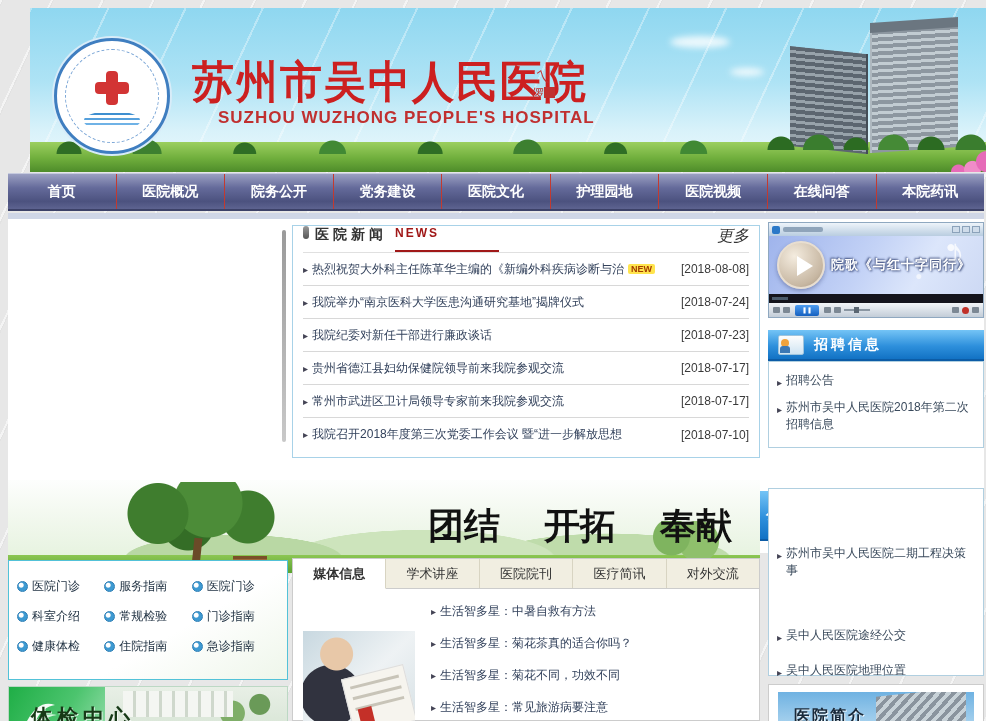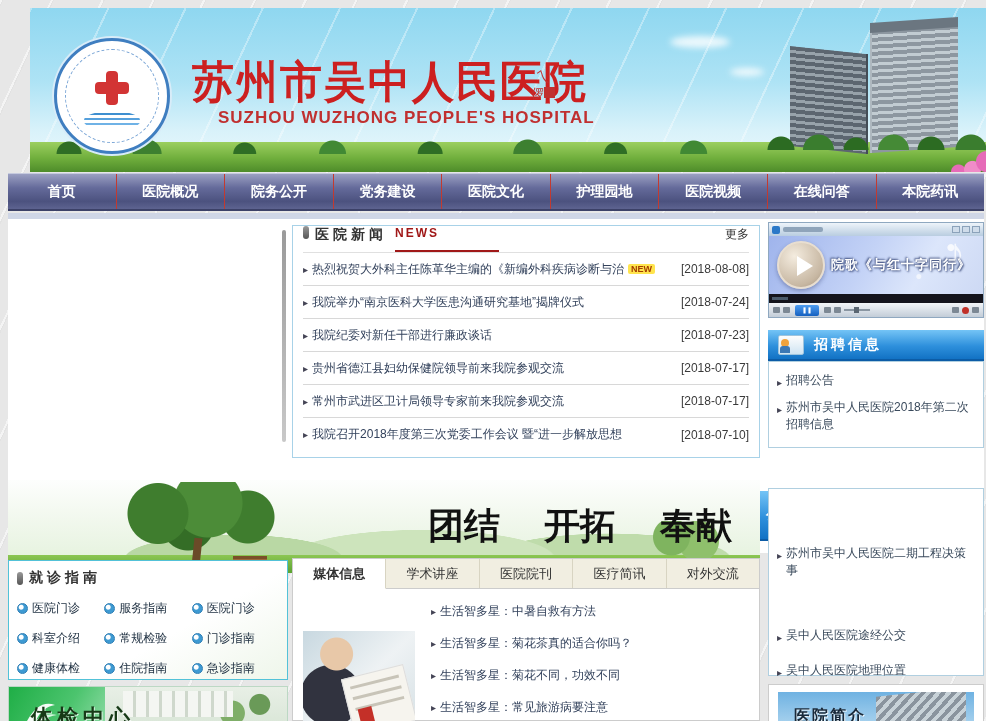--- a/index.html
+++ b/index.html
@@ -85,21 +85,21 @@
     background:linear-gradient(180deg,#9a9a9a,#c8c8c8); border-radius:2px; }
 
   
   .news-box { position:absolute; left:292px; top:225px; width:468px; height:233px; background:#fff;
     border:1px solid #a8d2e8; padding:0 10px; }
   .news-head { height:27px; border-bottom:1px solid #e0e0e0; display:flex; }
   .capsule-ico { width:6px; height:13px; border-radius:3px; background:linear-gradient(180deg,#999,#555); margin-right:6px; }
   .news-title { font-size:14px; font-weight:bold; color:#333; letter-spacing:4px; }
   .news-en { font-size:12px; font-weight:bold; color:#a01818; letter-spacing:2px; margin-left:8px;
     border-bottom:2px solid #a01818; padding:0 60px 2px 0; }
-  .news-more { margin-left:auto; font-size:12px; color:#333; cursor:pointer; }
+  .news-more { margin-left:auto; font-size:16px; color:#333; cursor:pointer;font-style:italic; }
   .news-row { height:33px; display:flex; align-items:center; border-bottom:1px solid #d8d8d8; font-size:12px; }
   .news-row:last-child { border-bottom:none; }
   .arrow-b { color:#445; font-size:10px; margin-right:4px; }
   .news-text { color:#33425c; cursor:pointer; white-space:nowrap; overflow:hidden; }
   .badge-new { background:#ffe44d; color:#a33c00; font-size:9px; font-weight:bold; padding:0 3px;
     margin-left:4px; border-radius:2px; }
   .news-date { margin-left:auto; color:#3a3a3a; }
 
   
   .player { position:absolute; left:768px; top:222px; width:216px; height:96px; border:1px solid #8fa8c0;
@@ -408,24 +408,20 @@
     <div class="bench"></div>
     <div class="willow"></div>
     <div class="slogan">
       <span>团结</span>
       <span>开拓</span>
       <span>奉献</span>
     </div>
   </div>
 
   <div class="guide-box">
-    <div class="guide-head">
-      <span class="capsule-ico"></span>
-      <span class="guide-title">就诊指南</span>
-    </div>
     <div class="guide-grid">
       <a class="guide-link">
           <span class="circle-arrow"></span>
           <span>医院门诊</span>
         </a>
       <a class="guide-link">
           <span class="circle-arrow"></span>
           <span>服务指南</span>
         </a>
       <a class="guide-link">

